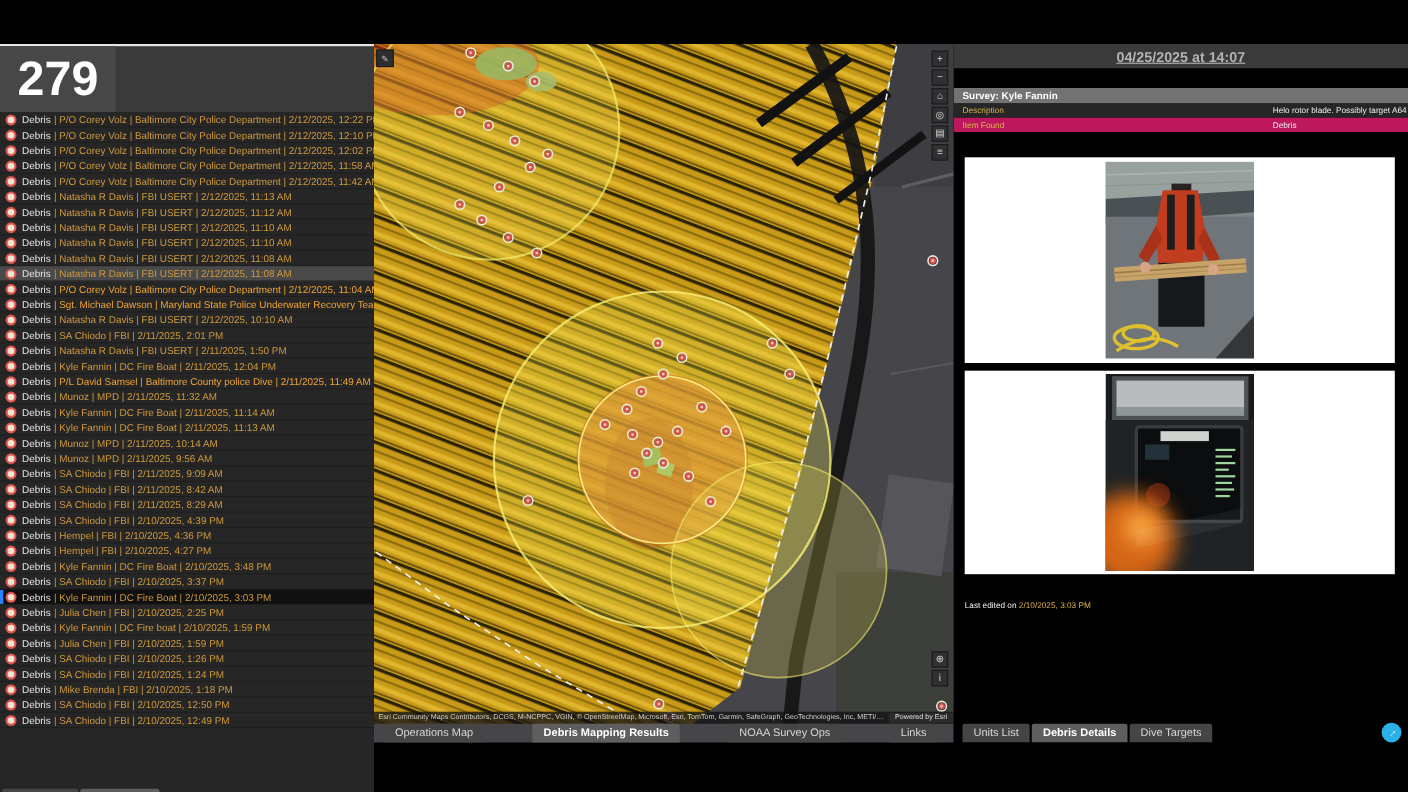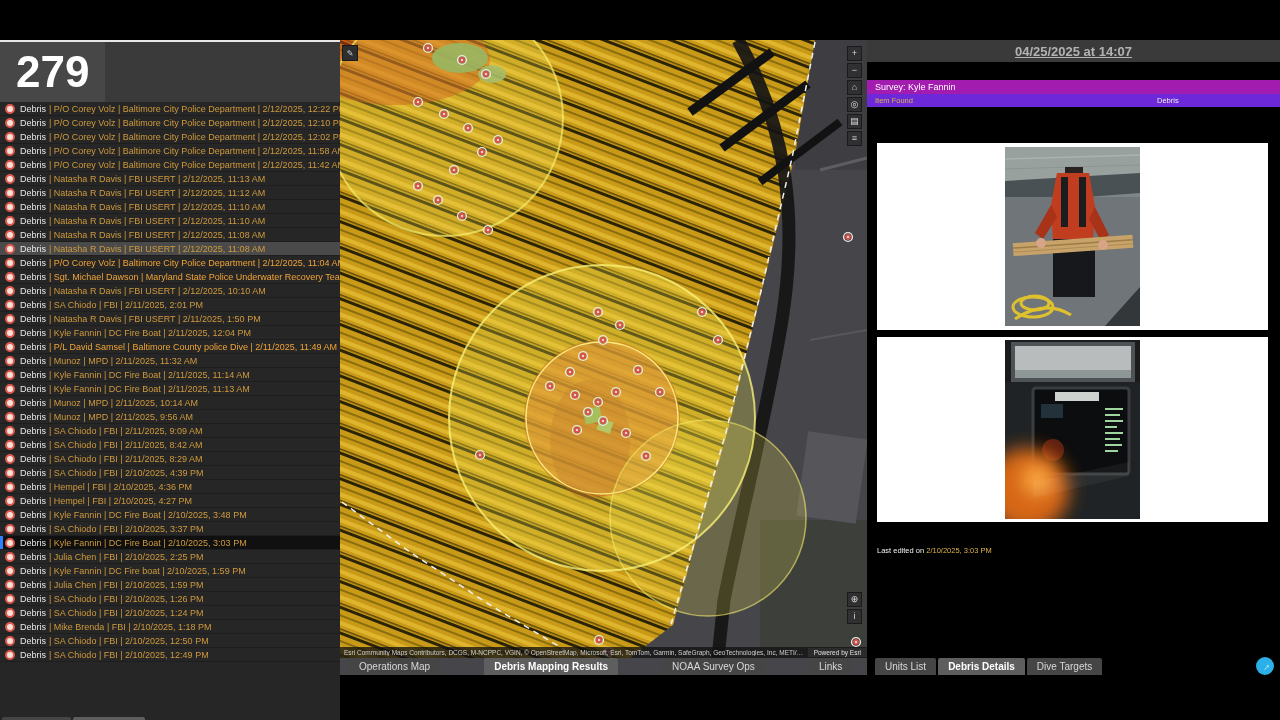--- a/index.html
+++ b/index.html
@@ -46,25 +46,25 @@
   .mapbtn{width:15px;height:15px;background:#303032;color:#d8d8d8;font-size:9px;line-height:1;
           display:flex;align-items:center;justify-content:center;margin-bottom:2px;
           border:1px solid #1a1a1a;box-sizing:border-box;}
   .edit-btn{position:absolute;left:2px;top:5px;width:14px;height:14px;background:#2e2e2e;color:#ccc;
             font-size:8px;display:flex;align-items:center;justify-content:center;border:1px solid #1a1a1a;}
 
   
   .right-panel{position:absolute;left:867px;top:0;width:413px;height:635px;background:#000;overflow:hidden;}
   .rp-header{position:absolute;left:0;top:0;right:0;height:22px;background:#3a3a3a;color:#b3b3b3;
              font-size:13px;font-weight:bold;display:flex;align-items:center;justify-content:center;text-decoration:underline;}
-  .survey-title{position:absolute;left:0;right:0;top:40px;height:14px;background:#a21caf;color:#fff;
-                font-size:9px;font-weight:normal;display:flex;align-items:center;padding-left:8px;}
+  .survey-title{position:absolute;left:0;right:0;top:40px;height:14px;background:#737373;color:#fff;
+                font-size:9px;font-weight:bold;display:flex;align-items:center;padding-left:8px;}
   .fields{position:absolute;left:0;right:0;top:54px;}
   .field-row{height:13px;display:flex;align-items:center;background:#262626;font-size:7.5px;}
-  .field-row.alt{background:#6d28d9;}
+  .field-row.alt{background:#be185d;}
   .field-row .fl{width:282px;padding-left:8px;color:#d9b44a;flex:none;white-space:nowrap;overflow:hidden;}
   .field-row .fv{color:#ececec;white-space:nowrap;overflow:hidden;}
   .photo-card{position:absolute;left:10px;right:12px;background:#fff;display:flex;align-items:center;
               justify-content:center;}
   .photo-1{top:103px;height:187px;}
   .photo-2{top:297px;height:185px;}
   .last-edited{position:absolute;left:10px;top:506px;font-size:7.5px;color:#f0f0f0;}
   .last-edited .dt{color:#e0b34a;}
 
   
@@ -439,20 +439,24 @@
           <div class="tab active">Debris Mapping Results</div>
           <div class="tab">NOAA Survey Ops</div>
           <div class="tab">Links</div>
         </div>
     </div>
 
     <div class="right-panel">
       <div class="rp-header">04/25/2025 at 14:07</div>
       <div class="survey-title">Survey: Kyle Fannin</div>
       <div class="fields">
+          <div class="field-row">
+            <span class="fl">Description</span>
+            <span class="fv">Helo rotor blade. Possibly target A64</span>
+          </div>
           <div class="field-row alt">
             <span class="fl">Item Found</span>
             <span class="fv">Debris</span>
           </div>
         </div>
 
       <div class="photo-card photo-1">
         <svg viewBox="0 0 135 179" width="135" height="179">
           <rect width="135" height="179" fill="#7e8689"></rect>
           <rect width="135" height="34" fill="#98a19e"></rect>

